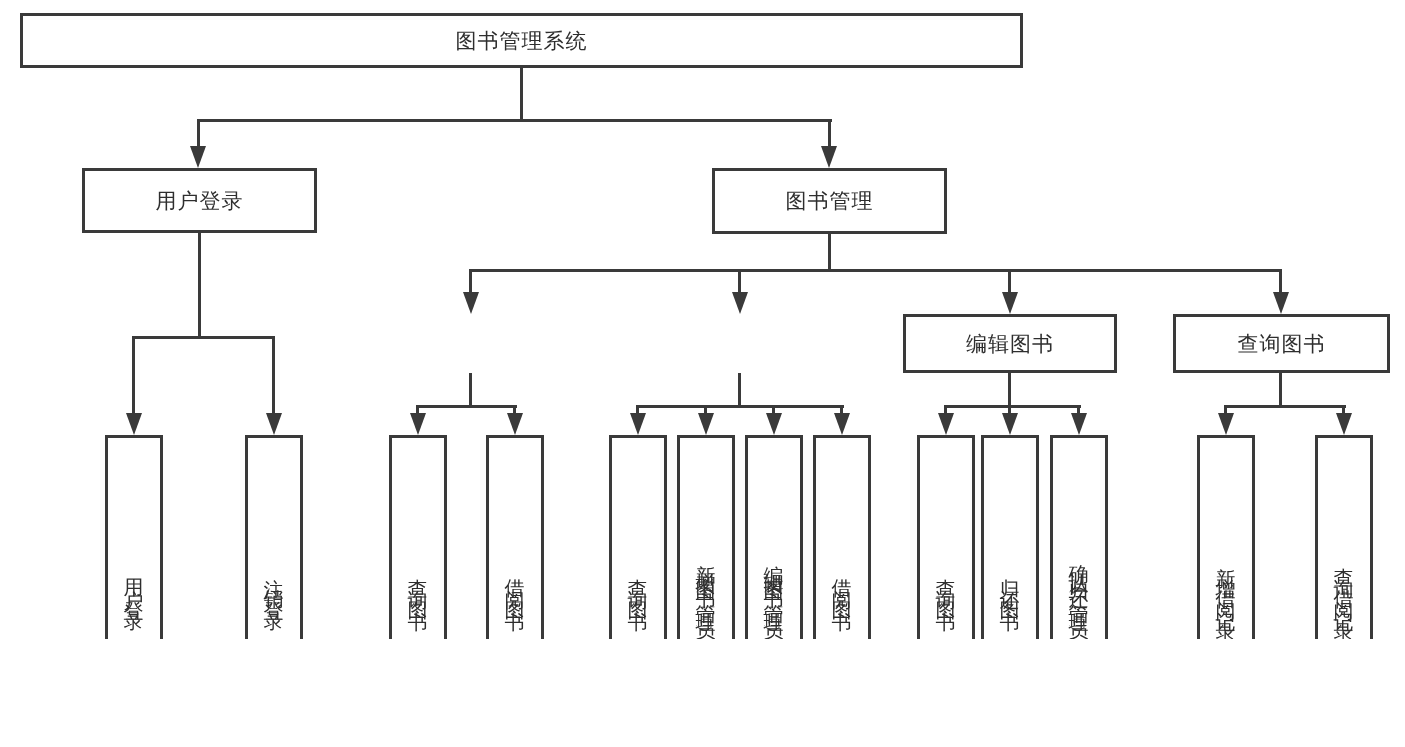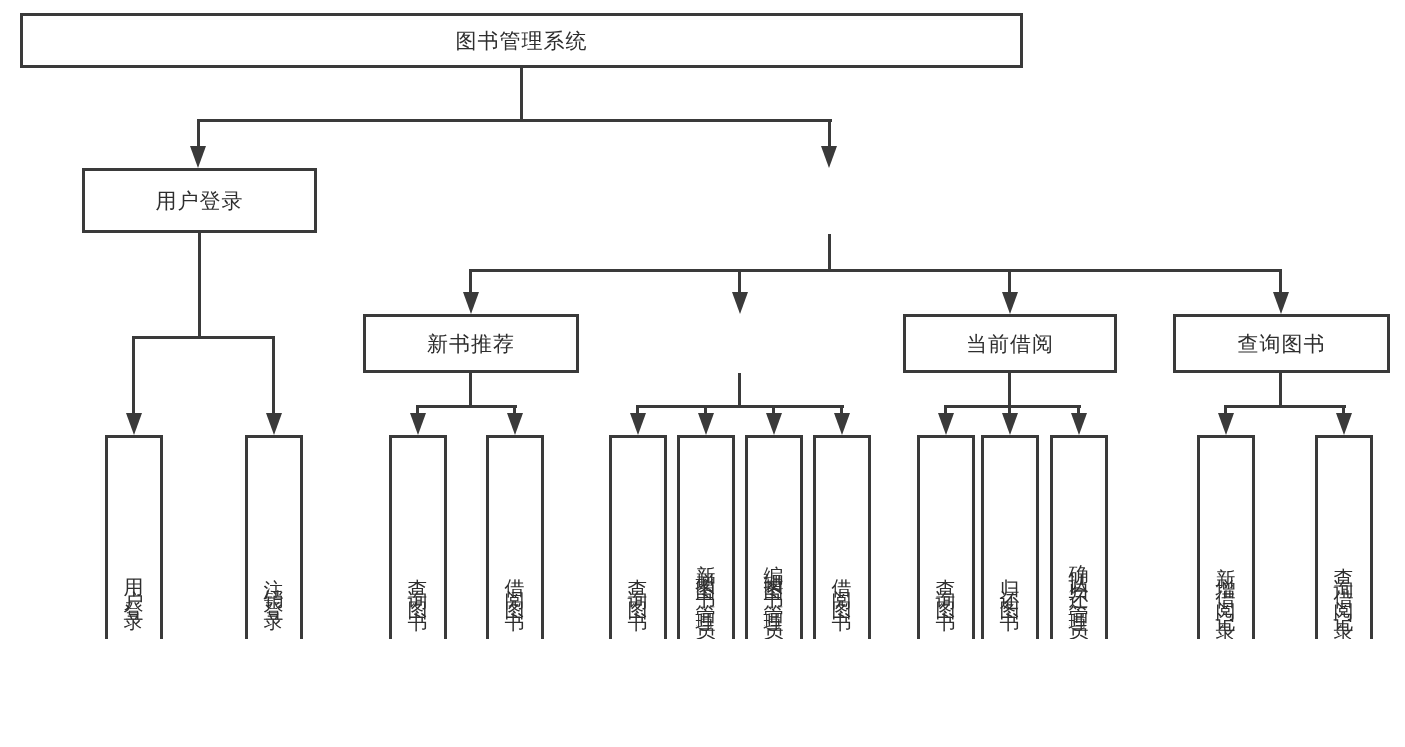--- a/index.html
+++ b/index.html
@@ -66,20 +66,21 @@
   <div>
     <div class="vline" style="left:520px;top:68px;height:53px"></div>
     <div class="hline" style="left:197px;top:119px;width:635px"></div>
     <div class="vline" style="left:197px;top:119px;height:32px"></div>
     <div class="arrow" style="left:190px;top:146px"></div>
     <div class="vline" style="left:828px;top:119px;height:32px"></div>
     <div class="arrow" style="left:821px;top:146px"></div>
   </div>
 
   <div class="box h" style="left:82px;top:168px;width:235px;height:65px">用户登录</div>
+  <div class="box h" style="left:712px;top:168px;width:235px;height:66px">图书管理</div>
 
   <div>
     <div class="vline" style="left:198px;top:233px;height:105px"></div>
     <div class="hline" style="left:132px;top:336px;width:143px"></div>
     <div class="vline" style="left:132px;top:336px;height:80px"></div>
     <div class="arrow" style="left:126px;top:413px"></div>
     <div class="vline" style="left:272px;top:336px;height:80px"></div>
     <div class="arrow" style="left:266px;top:413px"></div>
   </div>
 
@@ -89,22 +90,21 @@
     <div class="vline" style="left:469px;top:269px;height:25px"></div>
     <div class="arrow" style="left:463px;top:292px"></div>
     <div class="vline" style="left:738px;top:269px;height:25px"></div>
     <div class="arrow" style="left:732px;top:292px"></div>
     <div class="vline" style="left:1008px;top:269px;height:25px"></div>
     <div class="arrow" style="left:1002px;top:292px"></div>
     <div class="vline" style="left:1279px;top:269px;height:25px"></div>
     <div class="arrow" style="left:1273px;top:292px"></div>
   </div>
 
-  <div class="box h" style="left:363px;top:314px;width:216px;height:59px">新书推荐</div>
-  <div class="box h" style="left:903px;top:314px;width:214px;height:59px">当前借阅</div>
+  <div class="box h" style="left:903px;top:314px;width:214px;height:59px">编辑图书</div>
   <div class="box h" style="left:1173px;top:314px;width:217px;height:59px">查询图书</div>
 
   <div>
     <div class="vline" style="left:469px;top:373px;height:34px"></div>
     <div class="hline" style="left:416px;top:405px;width:101px"></div>
     <div class="vline" style="left:416px;top:405px;height:12px"></div>
     <div class="arrow" style="left:410px;top:413px"></div>
     <div class="vline" style="left:513px;top:405px;height:12px"></div>
     <div class="arrow" style="left:507px;top:413px"></div>
   </div>

